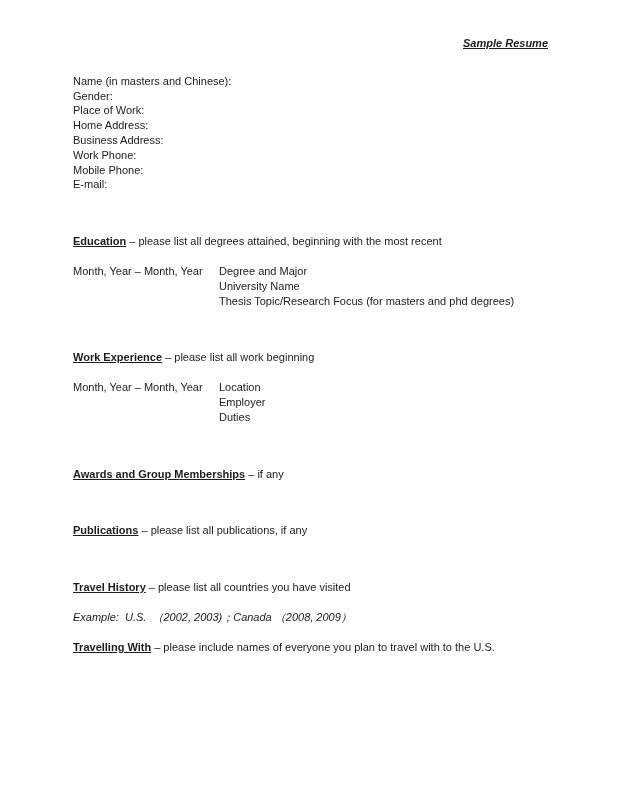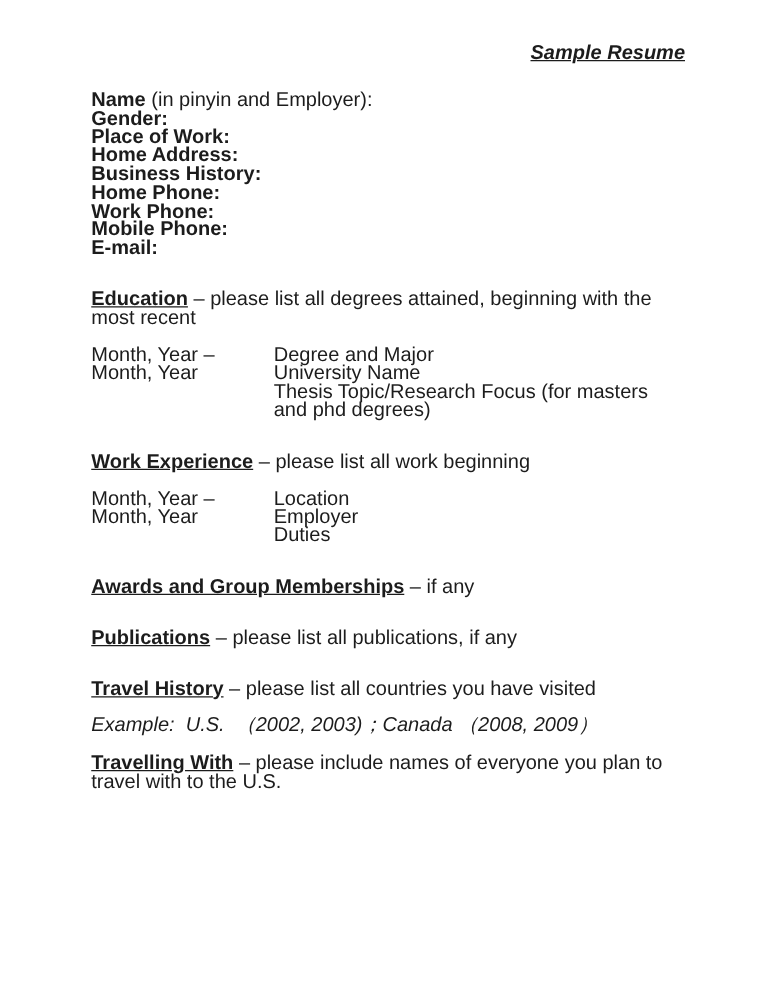--- a/index.html
+++ b/index.html
@@ -8,41 +8,41 @@
     background: #ffffff;
   }
   .page {
     position: relative;
     width: 618px;
     height: 800px;
     box-sizing: border-box;
     padding: 36px 70px 0 73px;
     background: #ffffff;
     font-family: "Liberation Sans", sans-serif;
-    font-size: 16px;
+    font-size: 11px;
     line-height: 14.8px;
     color: #1c1c1c;
     overflow: hidden;
   }
   .line { white-space: pre-wrap; }
-  .bold { font-weight: bold; text-align: right; }
+  .bold { font-weight: normal; text-align: right; }
   .heading {
     font-weight: bold;
     text-decoration: underline;
   }
   .title-row {
     text-align: right;
     margin-bottom: 23px;
   }
   .title-text {
     font-weight: bold;
     font-style: italic;
     text-decoration: underline;
   }
-  .section-gap { margin-top: 26px; }
+  .section-gap { margin-top: 42px; }
   .line-gap { margin-top: 15px; justify-content: flex-end; }
   .entry { display: flex; }
   .entry .date-col {
     flex: 0 0 146px;
     width: 146px;
     white-space: pre-wrap;
   }
   .entry .details-col { flex: 1 1 auto; }
   .details-col .line { white-space: pre-wrap; }
   .example-line {
@@ -53,26 +53,25 @@
 </head>
 <body>
 
 <div class="page">
 
   <div class="title-row">
     <span class="title-text">Sample Resume</span>
   </div>
 
   <div>
-    <div class="line"><span class="bold">Name</span><span> (in pinyin and Employer):</span></div>
+    <div class="line"><span class="bold">Name</span><span> (in masters and Chinese):</span></div>
     <div class="line"><span class="bold">Gender:</span></div>
     <div class="line"><span class="bold">Place of Work:</span></div>
     <div class="line"><span class="bold">Home Address:</span></div>
-    <div class="line"><span class="bold">Business History:</span></div>
-    <div class="line"><span class="bold">Home Phone:</span></div>
+    <div class="line"><span class="bold">Business Address:</span></div>
     <div class="line"><span class="bold">Work Phone:</span></div>
     <div class="line"><span class="bold">Mobile Phone:</span></div>
     <div class="line"><span class="bold">E-mail:</span></div>
   </div>
 
   <div class="section-gap">
     <div class="line"><span class="heading">Education</span><span> – please list all degrees attained, beginning with the most recent</span></div>
     <div class="entry line-gap">
       <div class="date-col">Month, Year – Month, Year</div>
       <div class="details-col">

